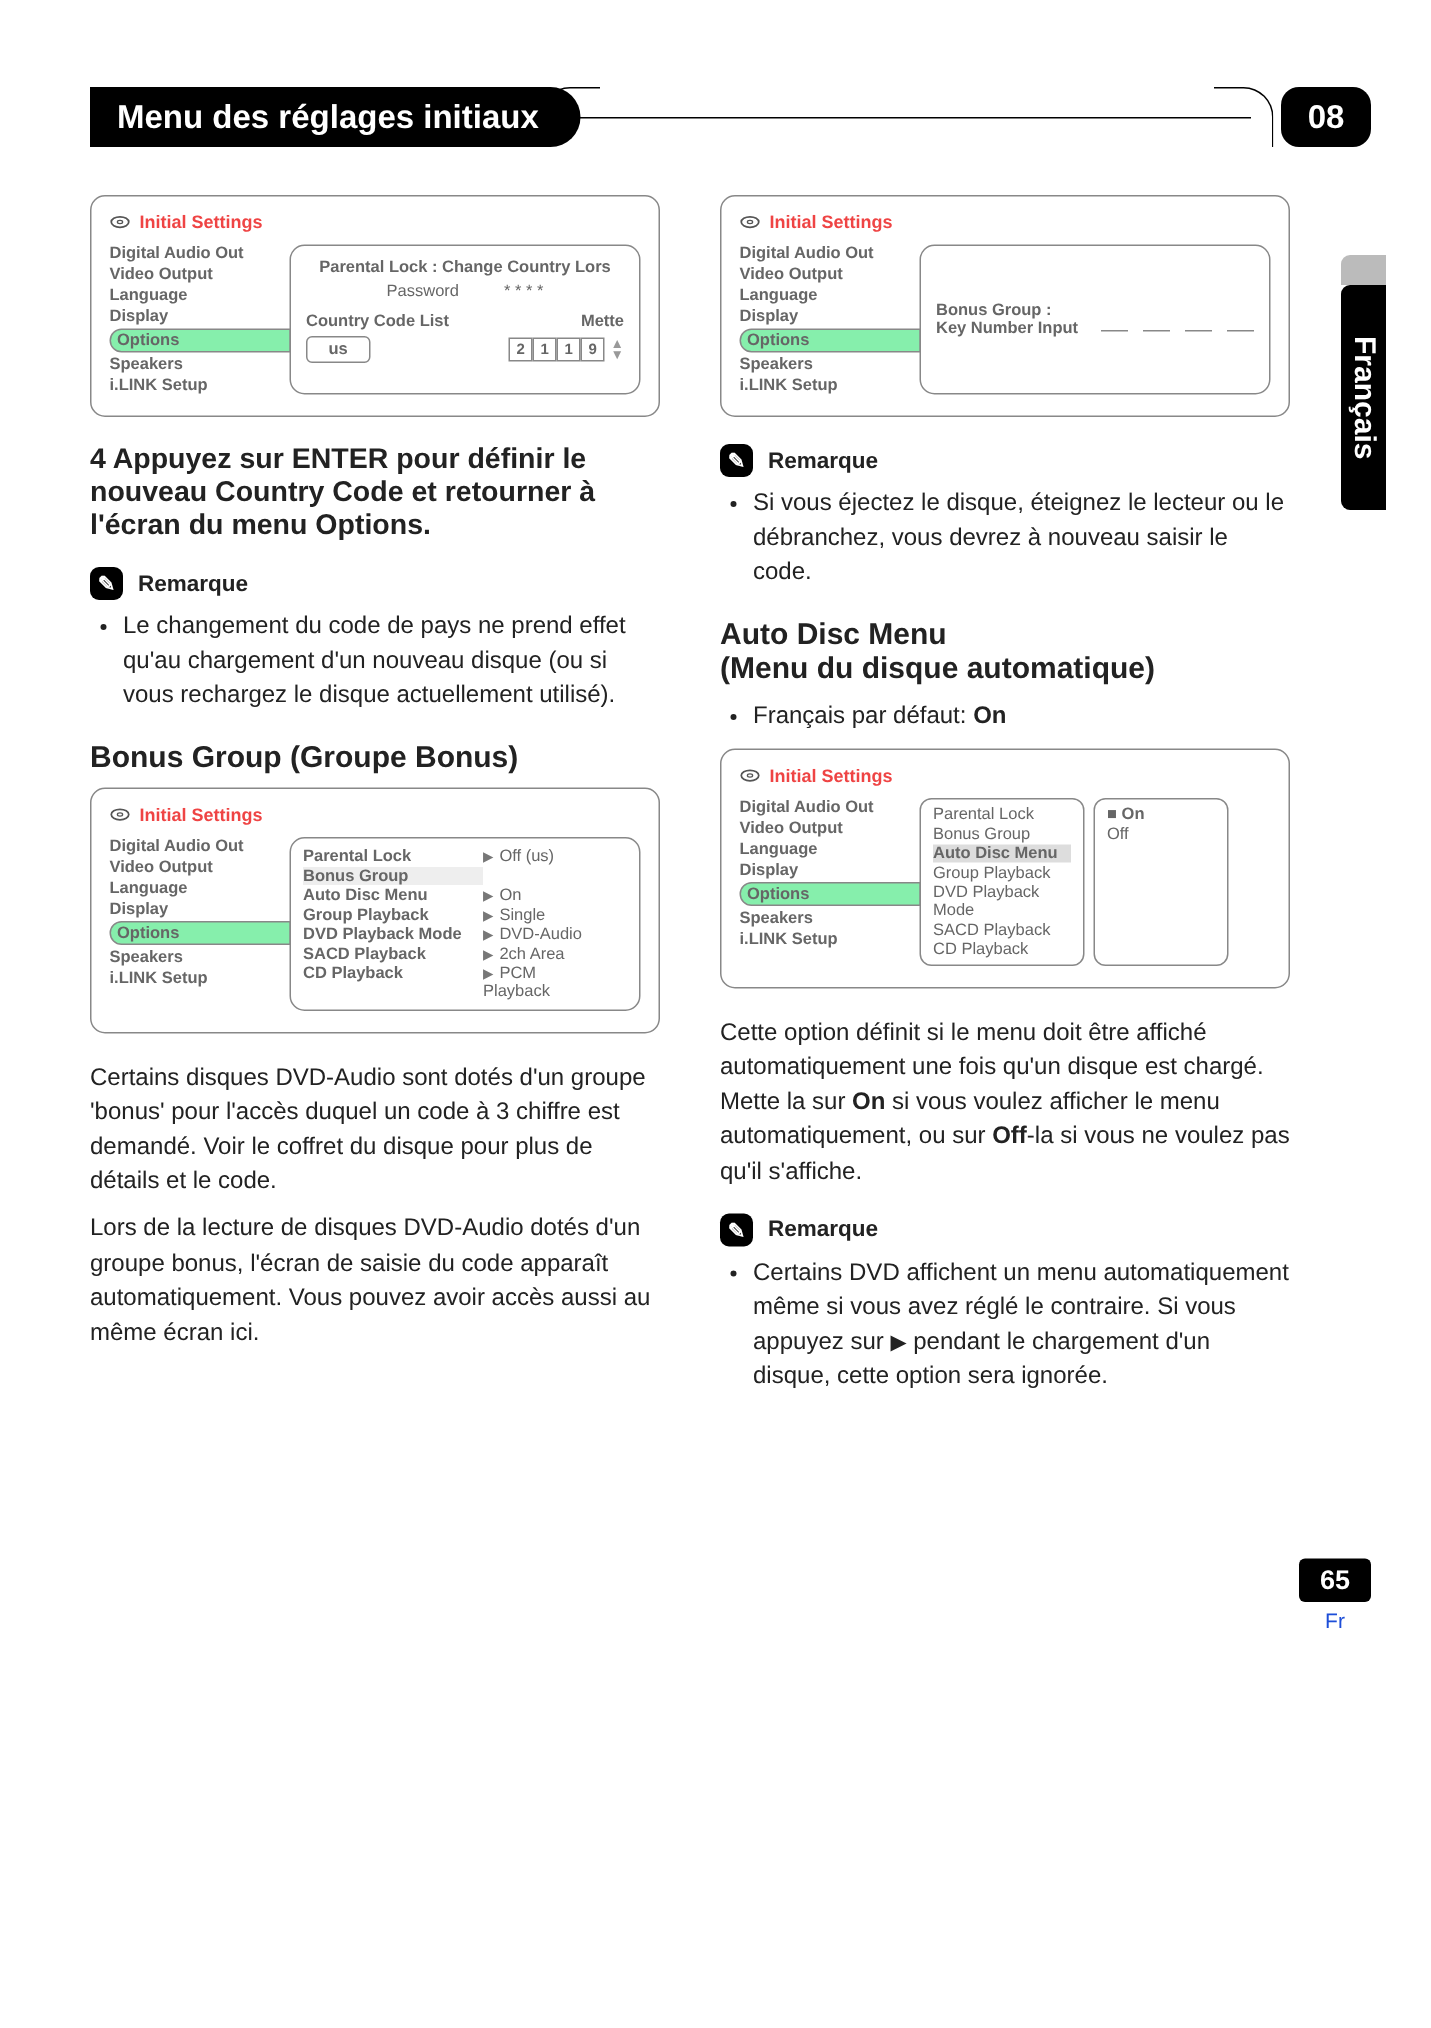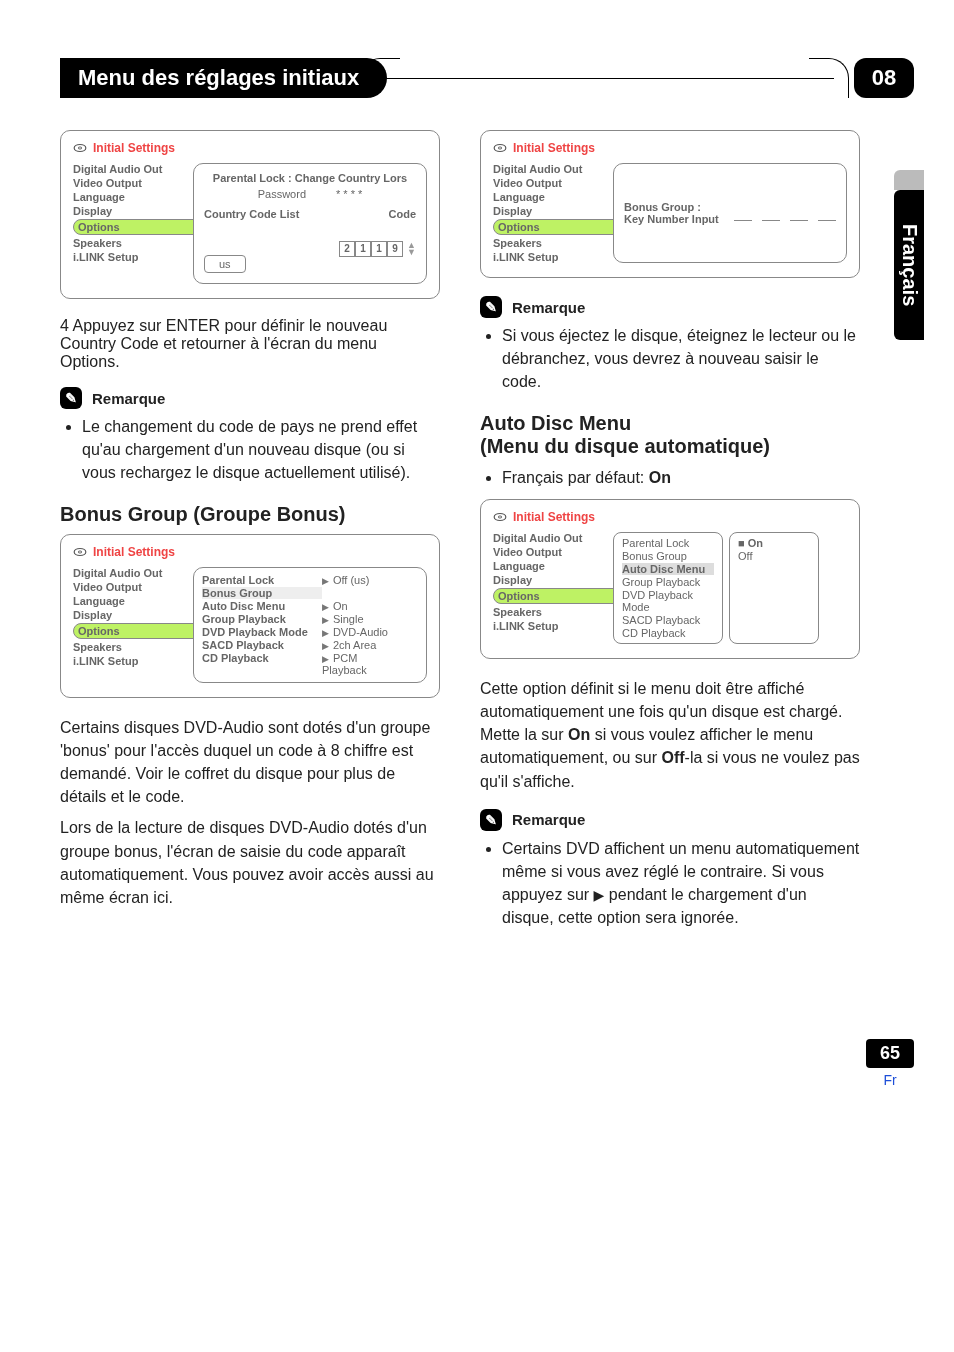--- a/index.html
+++ b/index.html
@@ -21,42 +21,42 @@
   
   .col-left  { position: absolute; left: 60px;  top: 130px; width: 380px; }
   .col-right { position: absolute; left: 480px; top: 130px; width: 380px; }
 
   
   .settings-box { border: 1px solid #888; border-radius: 10px; padding: 10px 12px 14px 12px; margin-bottom: 18px; font-size: 12px; color: #666; background:#fff; position: relative; }
   .settings-title { display:flex; align-items:center; gap:6px; font-weight:bold; color:#ef4444; font-size:12px; margin-bottom:8px;}
   .disc-icon { width:14px; height:14px; }
   .sb-row { display:flex; }
   .sb-side { width:120px; display:flex; flex-direction:column; gap:2px; font-weight:bold; font-size:11px; }
-  .sb-side .sel { background:#bef264; border:1px solid #888; border-radius:10px 0 0 10px; padding:1px 4px; margin-right:-1px;}
+  .sb-side .sel { background:#86efac; border:1px solid #888; border-radius:10px 0 0 10px; padding:1px 4px; margin-right:-1px;}
   .sb-main { flex:1; border:1px solid #888; border-radius:10px; padding:8px 10px; font-size:11px; min-height:90px; }
   .sb-main.center { display:flex; align-items:center; justify-content:center; gap:10px;}
   .sb-main .row { display:flex; justify-content:space-between; align-items:center; margin:2px 0;}
   .sb-main .hdr { display:flex; justify-content:space-between; font-weight:bold; margin-bottom:4px;}
-  .country-chip { border:1px solid #888; border-radius:4px; padding:2px 14px; font-weight:normal;margin-top:31px;}
+  .country-chip { border:1px solid #888; border-radius:4px; padding:2px 14px; font-weight:bold;}
   .code-cells { display:flex; gap:0; }
   .code-cells span { border:1px solid #888; width:16px; height:16px; font-size:10px; display:flex; align-items:center; justify-content:center; font-weight:bold;}
   .arrow-updn { display:flex; flex-direction:column; font-size:9px; color:#999; line-height:7px; margin-left:4px;}
   .key-slots { display:flex; gap:10px; }
   .key-slots span { border-bottom:1px solid #888; width:18px; height:16px;}
   .sb-list { display:flex; }
   .sb-list-col1 { width:120px; display:flex; flex-direction:column; gap:1px; font-weight:bold;}
   .sb-list-col2 { width:70px; display:flex; flex-direction:column; gap:1px;}
   .sb-list-sel { background:#eee;}
   .tri { color:#777; font-size:9px; margin-right:4px;}
   .opt-col { width:110px; border:1px solid #888; border-radius:8px; padding:4px 8px; font-size:11px; display:flex; flex-direction:column; gap:1px;}
   .opt-col .sel { font-weight:bold;}
 
   
   h2.section { font-size: 20px; font-weight: bold; margin: 18px 0 8px 0; }
-  .step { font-size: 16px; font-weight: normal; margin: 14px 0 8px 0; }
+  .step { font-size: 19px; font-weight: bold; margin: 14px 0 8px 0; }
   .note-hdr { display:flex; align-items:center; gap:10px; font-weight:bold; font-size:15px; margin: 16px 0 6px 0;}
   .note-icon { width:22px; height:22px; background:#000; border-radius:6px; display:inline-flex; align-items:center; justify-content:center; color:#fff; font-size:14px;}
   ul.body { list-style: disc; padding-left: 22px; font-size: 16px; line-height: 1.45; }
   p.body { font-size: 16px; line-height: 1.45; margin: 8px 0; }
   .bold { font-weight: bold; }
   .play-glyph { font-size:14px; }
 
   
   .footer-pg { position:absolute; right:40px; bottom:30px; text-align:center;}
   .footer-pg .num { background:#000; color:#fff; font-weight:bold; font-size:18px; padding:4px 14px; border-radius:4px;}
@@ -99,21 +99,21 @@
           <span>i.LINK Setup</span>
         </div>
         <div class="sb-main">
           <div style="text-align:center;font-weight:bold;">Parental Lock : Change Country Lors</div>
           <div class="row" style="justify-content:center; gap:30px; margin:4px 0 8px 0;">
             <span>Password</span>
             <span>* * * *</span>
           </div>
           <div class="hdr">
             <span>Country Code List</span>
-            <span>Code</span>
+            <span>Mette</span>
           </div>
           <div class="row">
             <span class="country-chip">us</span>
             <span style="display:flex;align-items:center;">
               <span class="code-cells">
                 <span>2</span>
                 <span>1</span>
                 <span>1</span>
                 <span>9</span>
               </span>
@@ -172,21 +172,21 @@
               <span><span class="tri">▶</span><span>Single</span></span>
               <span><span class="tri">▶</span><span>DVD-Audio</span></span>
               <span><span class="tri">▶</span><span>2ch Area</span></span>
               <span><span class="tri">▶</span><span>PCM Playback</span></span>
             </div>
           </div>
         </div>
       </div>
     </div>
 
-    <p class="body">Certains disques DVD-Audio sont dotés d'un groupe 'bonus' pour l'accès duquel un code à 8 chiffre est demandé. Voir le coffret du disque pour plus de détails et le code.</p>
+    <p class="body">Certains disques DVD-Audio sont dotés d'un groupe 'bonus' pour l'accès duquel un code à 3 chiffre est demandé. Voir le coffret du disque pour plus de détails et le code.</p>
     <p class="body">Lors de la lecture de disques DVD-Audio dotés d'un groupe bonus, l'écran de saisie du code apparaît automatiquement. Vous pouvez avoir accès aussi au même écran ici.</p>
   </div>
 
   <div class="col-right">
 
     <div class="settings-box">
       <div class="settings-title">
         <svg class="disc-icon" viewBox="0 0 24 24">
             <ellipse cx="12" cy="12" rx="10" ry="6" fill="none" stroke="#555" stroke-width="2"></ellipse>
             <ellipse cx="12" cy="12" rx="3" ry="1.8" fill="none" stroke="#555" stroke-width="1.5"></ellipse>

